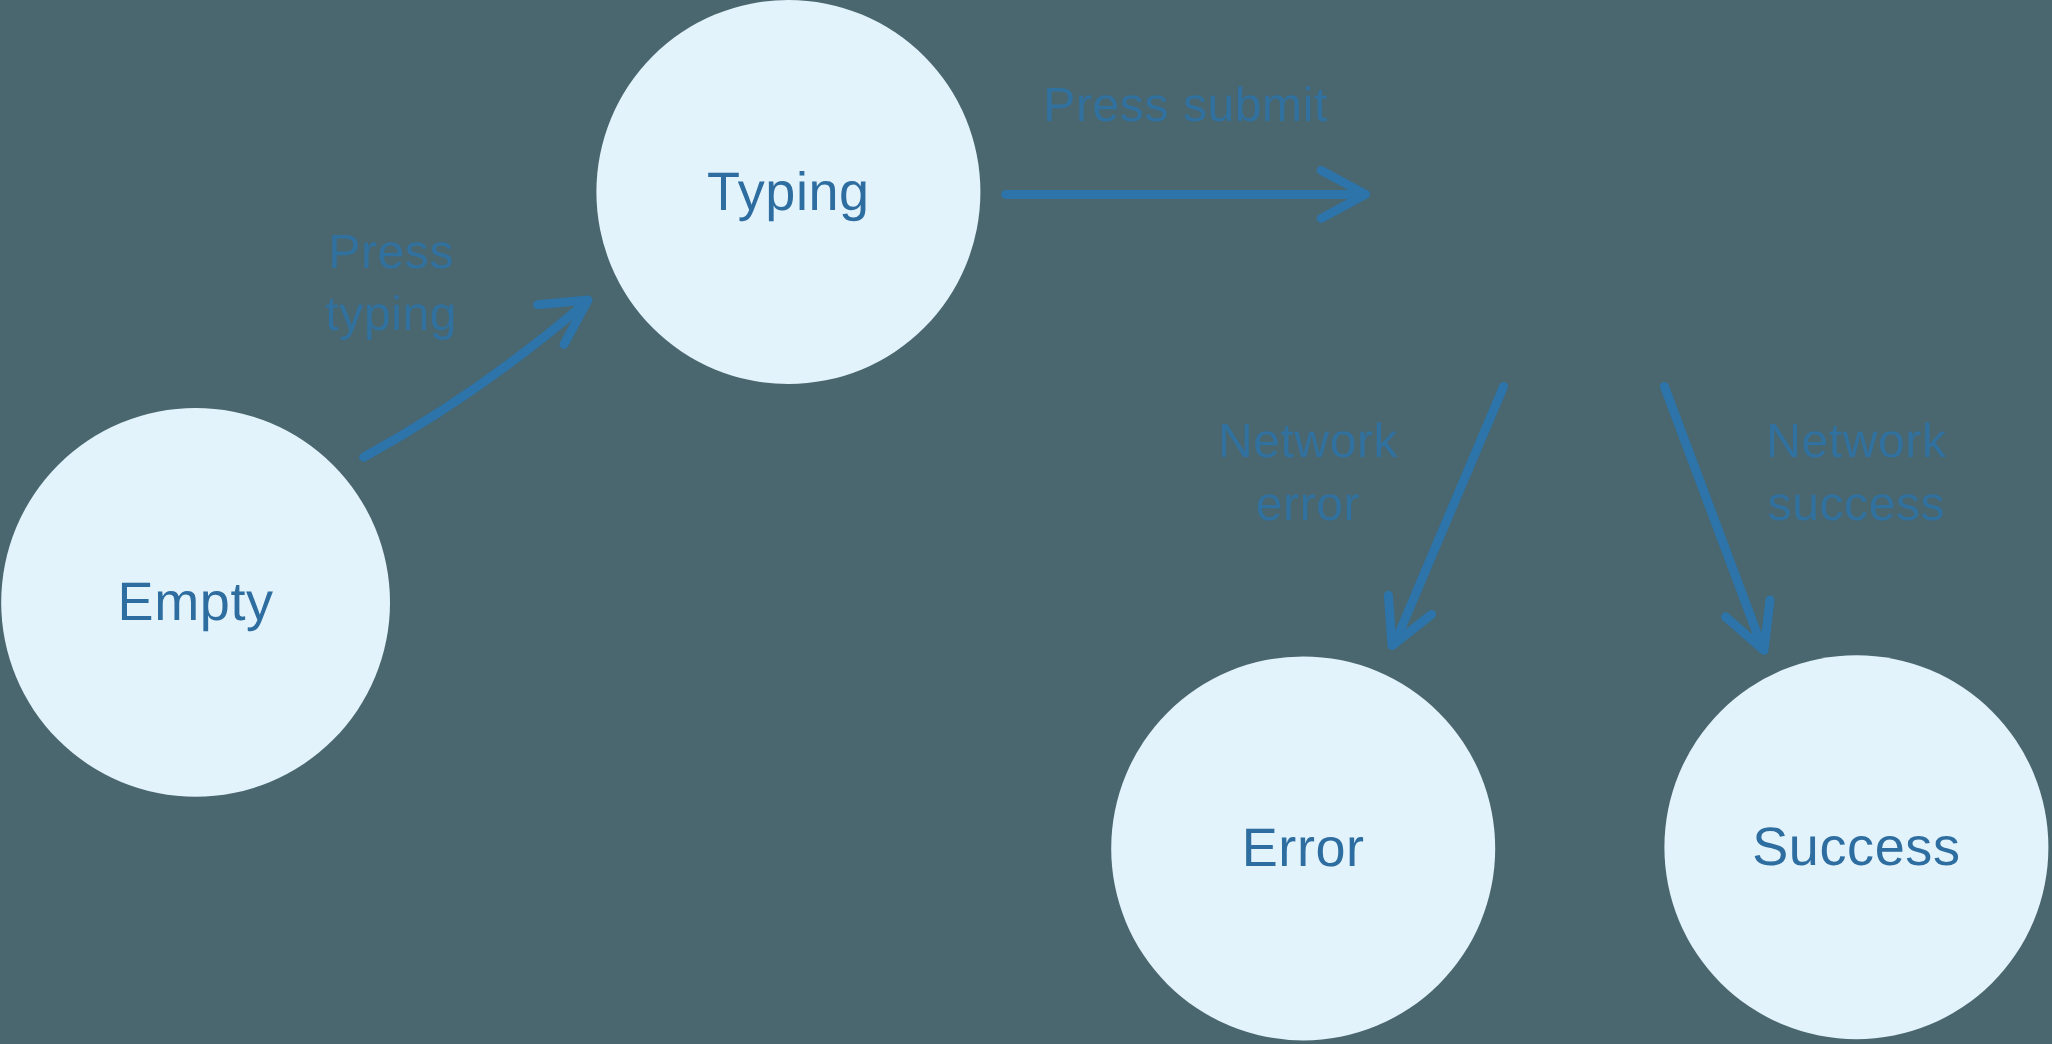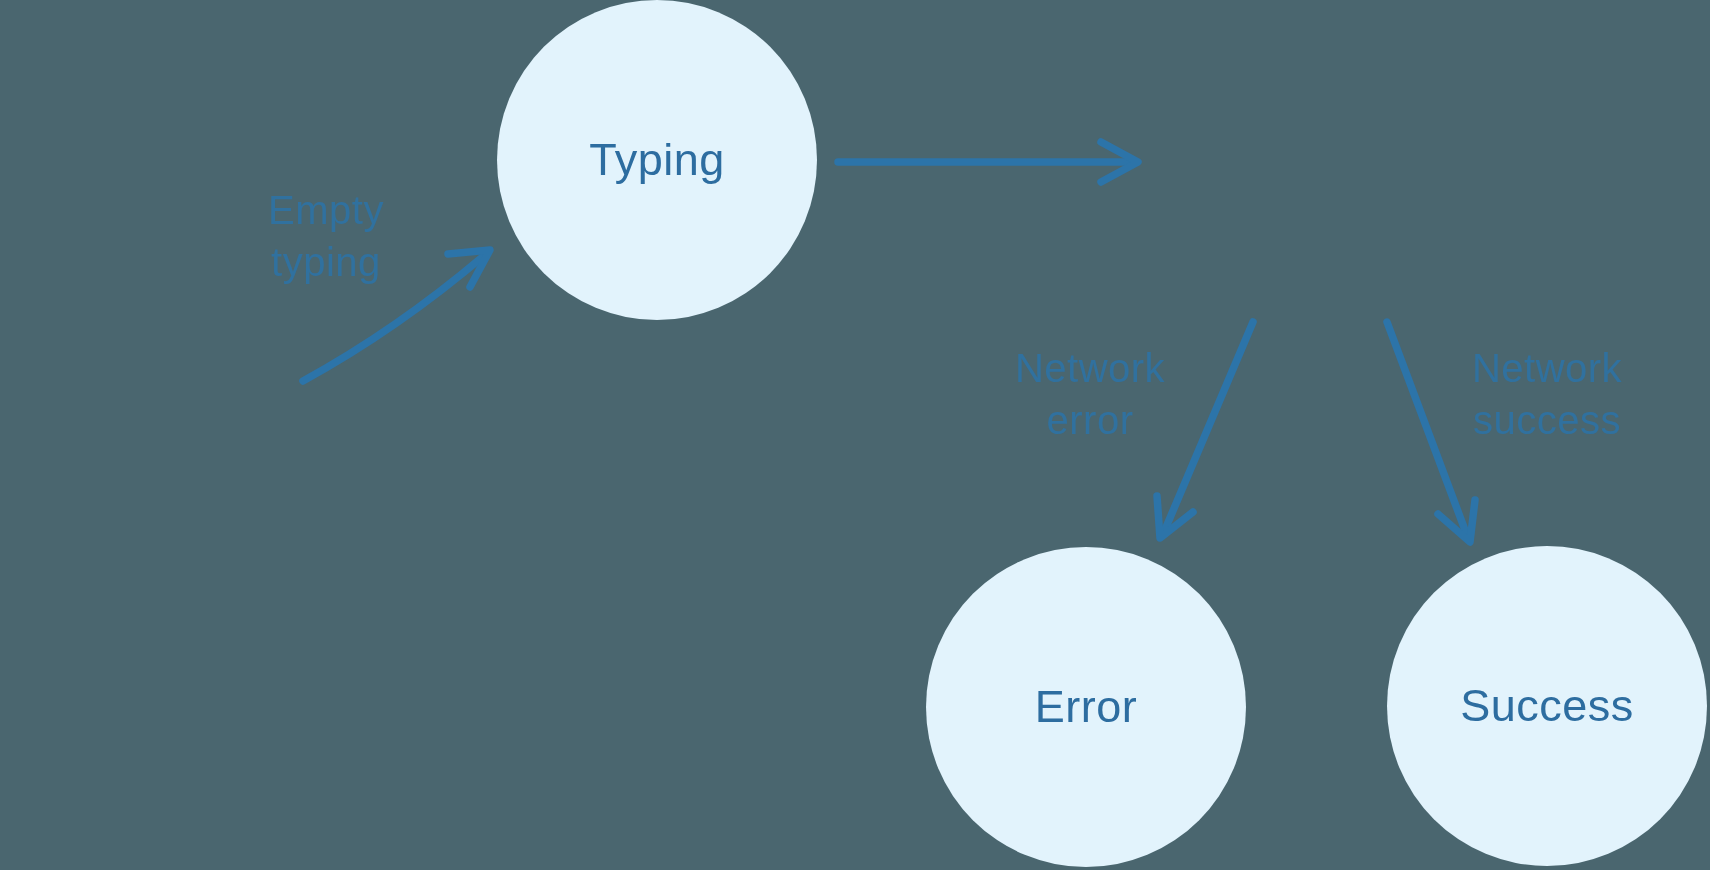--- a/index.html
+++ b/index.html
@@ -83,34 +83,38 @@
       <path class="edge-stroke" d="M1253,322 L1164,532"></path>
       <path class="edge-stroke" d="M1157,496 L1160,538 L1193,512"></path>
     </g>
 
     <g>
       <path class="edge-stroke" d="M1387,322 L1468,538"></path>
       <path class="edge-stroke" d="M1438,514 L1470,542 L1475,500"></path>
     </g>
   </svg>
 
+  <div class="node" style="left:1px;   top:340px; width:324px; height:324px;">
+    <span class="node-label">Empty</span>
+  </div>
 
   <div class="node" style="left:497px; top:0px;   width:320px; height:320px;">
     <span class="node-label">Typing</span>
   </div>
 
 
   <div class="node" style="left:926px; top:547px; width:320px; height:320px;">
     <span class="node-label">Error</span>
   </div>
 
   <div class="node" style="left:1387px; top:546px; width:320px; height:320px;">
     <span class="node-label">Success</span>
   </div>
 
-  <div class="edge-label" style="left:326px;  top:184px;">Empty
+  <div class="edge-label" style="left:326px;  top:184px;">Press
 typing</div>
+  <div class="edge-label" style="left:988px;  top:62px;">Press submit</div>
   <div class="edge-label" style="left:1090px; top:342px;">Network
 error</div>
   <div class="edge-label" style="left:1547px; top:342px;">Network
 success</div>
 
 </div>
 
 </body></html>

